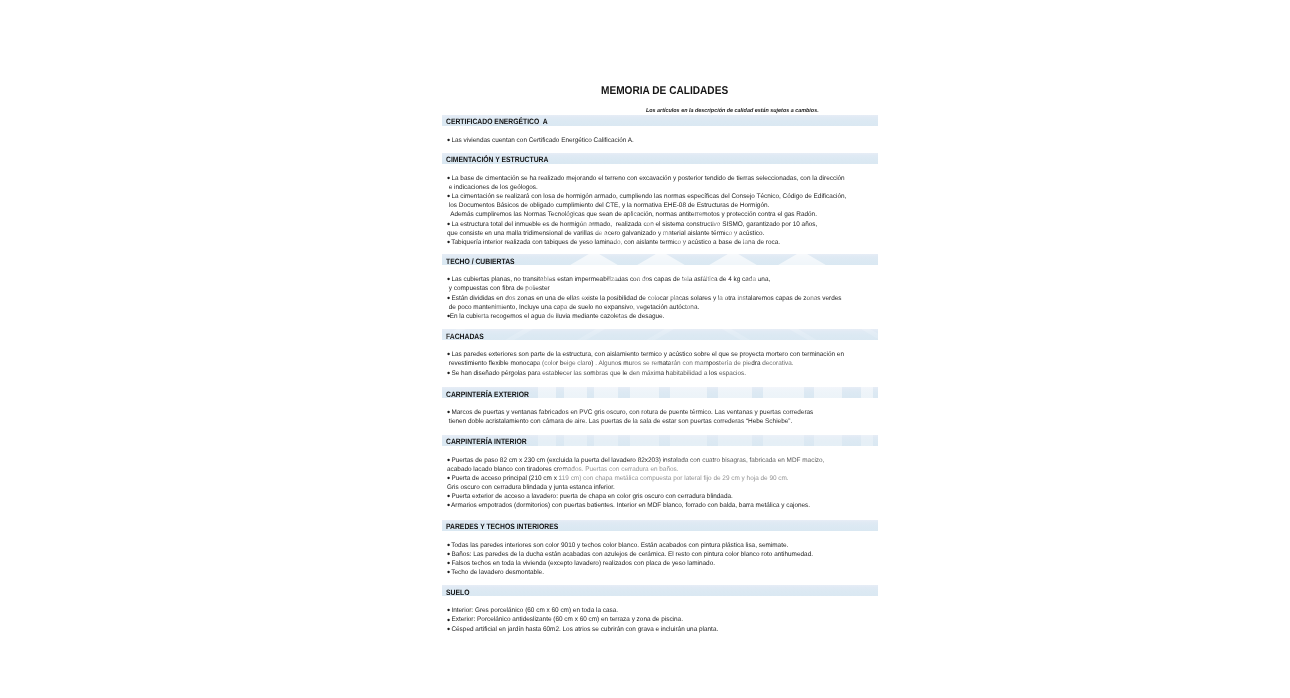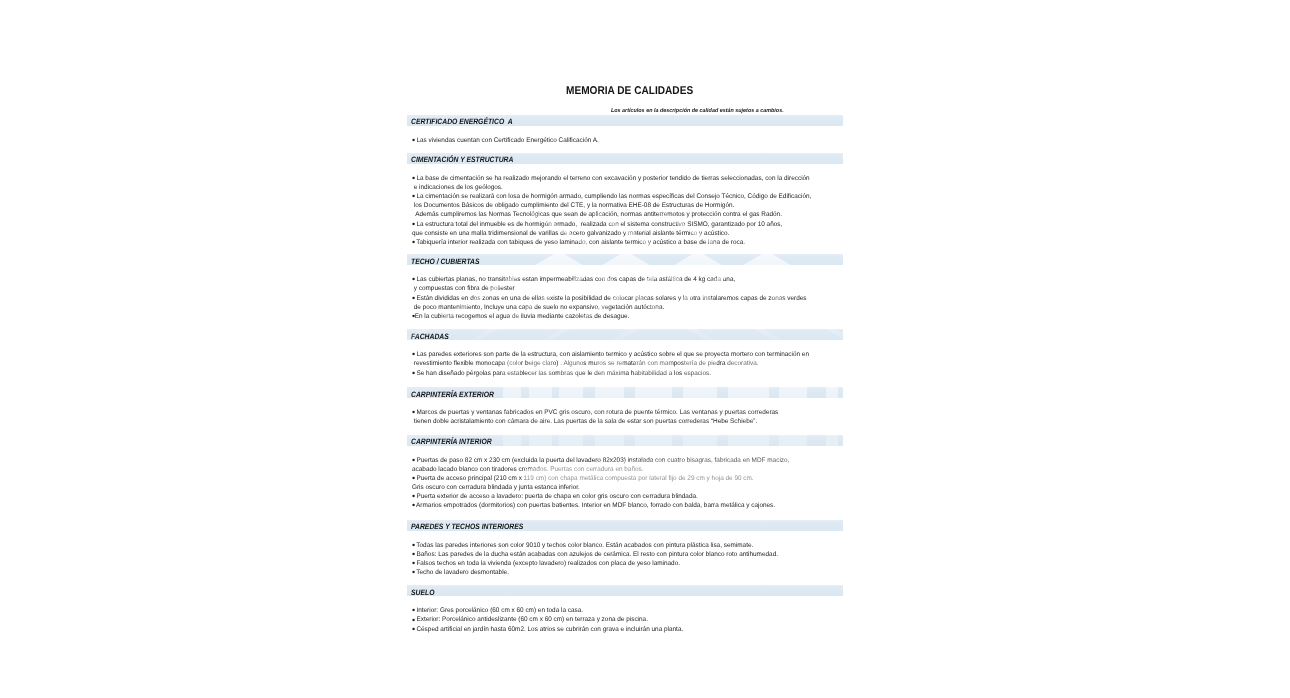--- a/index.html
+++ b/index.html
@@ -1,24 +1,24 @@
 <!DOCTYPE html>
 <html><head>
 <meta charset="utf-8">
 <title>MEMORIA DE CALIDADES</title>
 <style>
   html,body{margin:0;padding:0;}
   body{width:1290px;height:698px;background:#ffffff;font-family:"Liberation Sans",sans-serif;overflow:hidden;-webkit-font-smoothing:antialiased;text-rendering:geometricPrecision;}
   .page{position:absolute;left:0;top:0;width:1290px;height:698px;background:#fff;opacity:0.999;filter:saturate(1);}
-  .doc{position:absolute;left:407px;top:0;width:435.7px;height:698px;}
+  .doc{position:absolute;left:442px;top:0;width:435.7px;height:698px;}
   .title{position:absolute;left:158.8px;top:84.7px;font-size:11.3px;font-weight:bold;color:#141414;white-space:pre;transform:scaleX(0.895);transform-origin:left top;}
   .subtitle{position:absolute;left:203.5px;top:108.4px;font-size:5.7px;font-style:italic;font-weight:bold;color:#1b1b1b;white-space:pre;transform:scaleX(0.95);transform-origin:left top;}
   #sections{position:absolute;left:0;top:0;width:435px;}
   .sect{position:absolute;left:0;width:435px;}
-  .secthead{position:absolute;left:0;top:0;background:linear-gradient(180deg,#e7edf6 0%,#e0eaf4 22%,#dce9f3 55%,#dae8f2 100%);height:11.2px;width:435.7px;font-style:italic;}
+  .secthead{position:absolute;left:0;top:0;background:linear-gradient(180deg,#e7edf6 0%,#e0eaf4 22%,#dce9f3 55%,#dae8f2 100%);height:11.2px;width:435.7px;}
   .secthead span{position:absolute;left:4.4px;top:2.5px;font-size:7.8px;font-weight:bold;color:#121212;white-space:pre;transform:scaleX(0.872);transform-origin:left top;}
   .body{position:absolute;left:4.6px;top:21px;width:435px;}
   .body p{margin:0;font-size:6.65px;color:#1c1c1c;line-height:9.15px;white-space:pre;transform:scaleX(0.965);transform-origin:left center;}
   .bullet{font-size:9.4px;line-height:0;position:relative;top:1.1px;letter-spacing:-0.55px;}
   .watermark{position:absolute;left:0;top:0;width:435.7px;height:698px;pointer-events:none;mix-blend-mode:screen;}
   .watermark svg{display:block;}
 </style>
 </head>
 <body>
 

